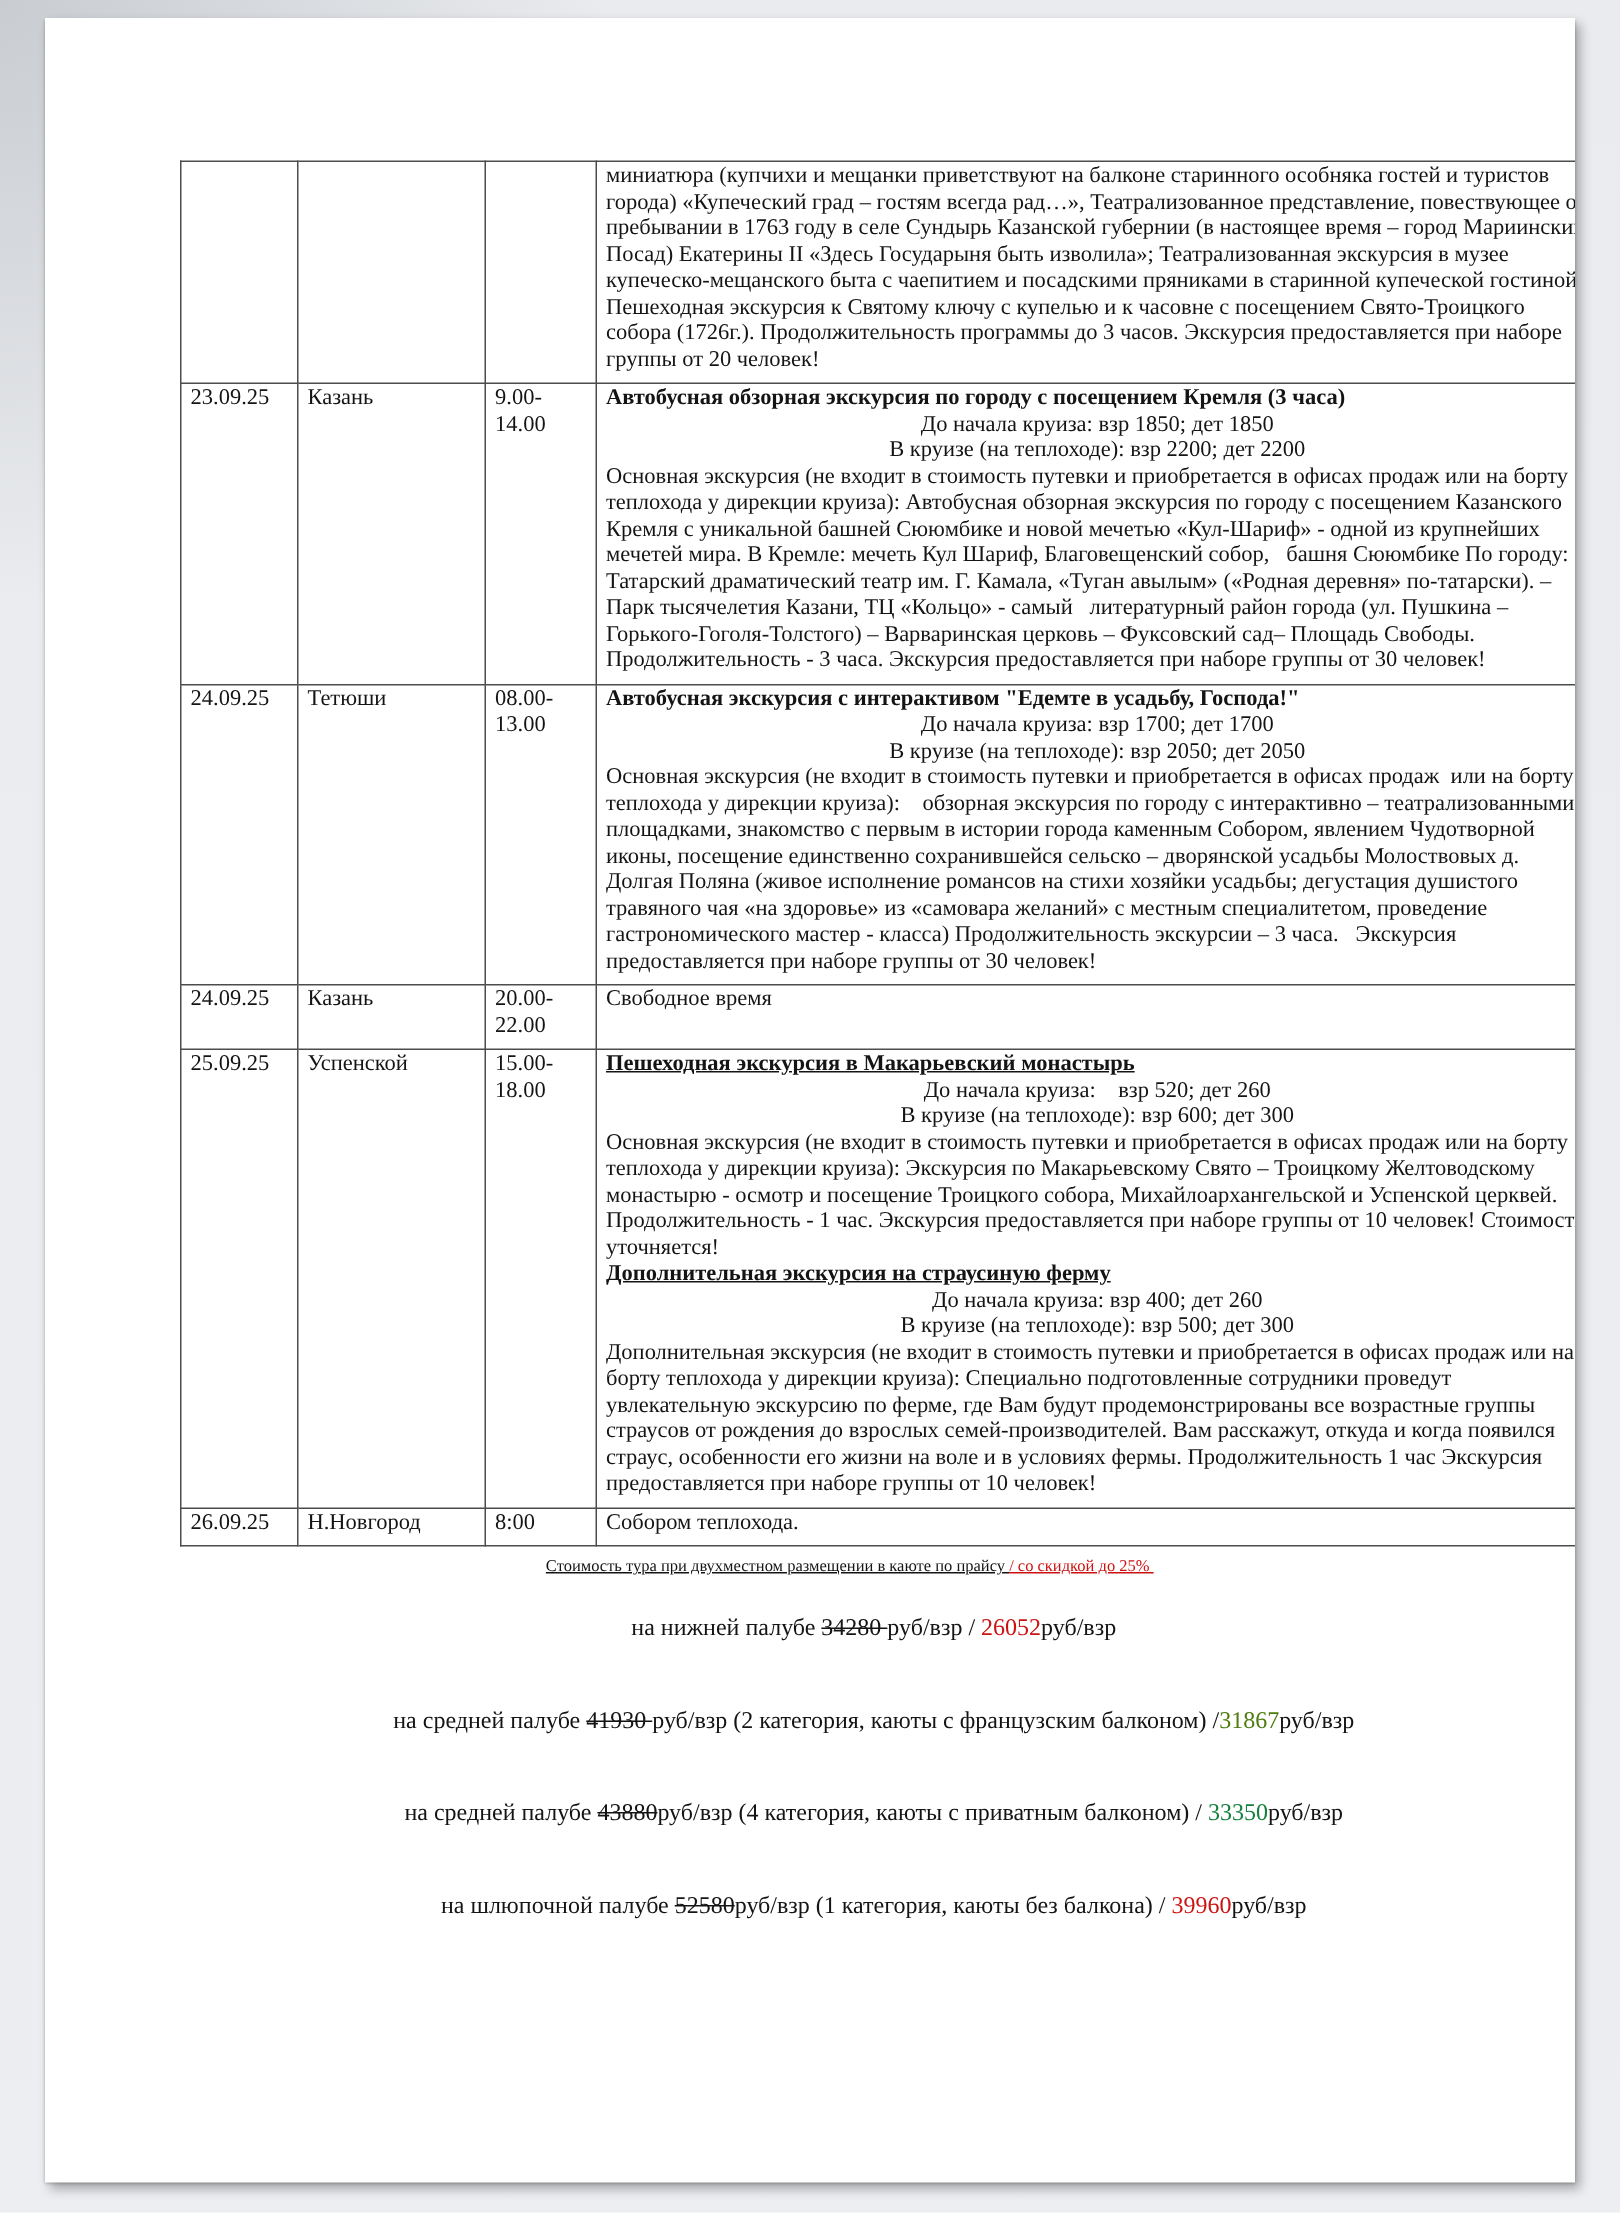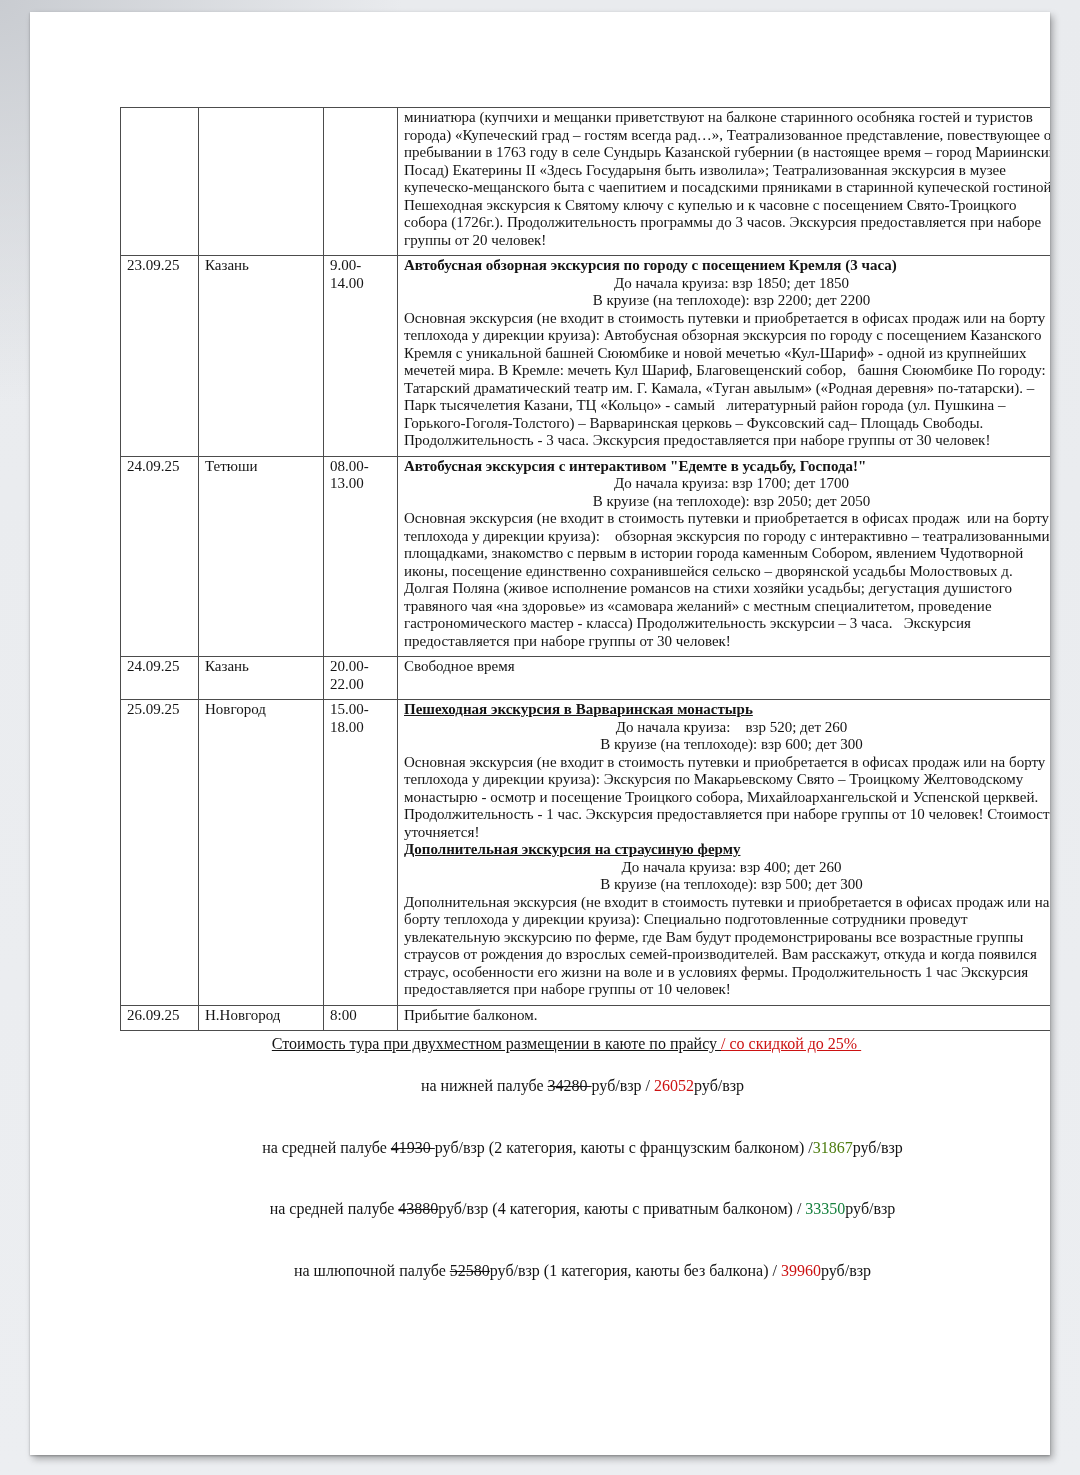--- a/index.html
+++ b/index.html
@@ -33,21 +33,21 @@
   td.c-city{width:112px;}
   td.c-time{width:61px;}
   td.c-desc{width:655px;padding-left:7px;padding-right:9px;}
   .ex-title{font-weight:bold;white-space:pre-wrap;}
   .ex-title.u{text-decoration:underline;}
   .center-line{text-align:center;white-space:pre-wrap;}
   .para{white-space:pre-wrap;}
 
   
   .pricing{margin-top:3px;text-align:center;font-size:16px;line-height:20.5px;}
-  .pricing-heading{font-size:16px;margin-bottom:1px;}
+  .pricing-heading{font-size:11px;margin-bottom:1px;}
   .pricing-heading .hb{text-decoration:underline;white-space:pre-wrap;}
   .pricing-heading .hr{text-decoration:underline;white-space:pre-wrap;}
   .pricing-line{white-space:pre-wrap;}
   .old{text-decoration:line-through;white-space:pre-wrap;margin-top:19px;}
 </style>
 </head>
 <body>
 
 <div class="page">
   <div class="content">
@@ -92,40 +92,40 @@
         <td class="c-date">24.09.25</td>
         <td class="c-city">Казань</td>
         <td class="c-time">20.00-22.00</td>
         <td class="c-desc">
           <div class="para">Свободное время</div>
         </td>
       </tr>
 
       <tr>
         <td class="c-date">25.09.25</td>
-        <td class="c-city">Новгород</td>
+        <td class="c-city">Успенской</td>
         <td class="c-time">15.00-18.00</td>
         <td class="c-desc">
-          <div class="ex-title u">Пешеходная экскурсия в Варваринская монастырь</div>
+          <div class="ex-title u">Пешеходная экскурсия в Макарьевский монастырь</div>
           <div class="center-line">До начала круиза:    взр 520; дет 260</div>
           <div class="center-line">В круизе (на теплоходе): взр 600; дет 300</div>
           <div class="para">Основная экскурсия (не входит в стоимость путевки и приобретается в офисах продаж или на борту теплохода у дирекции круиза): Экскурсия по Макарьевскому Свято – Троицкому Желтоводскому монастырю - осмотр и посещение Троицкого собора, Михайлоархангельской и Успенской церквей. Продолжительность - 1 час. Экскурсия предоставляется при наборе группы от 10 человек! Стоимость уточняется!</div>
           <div class="ex-title u">Дополнительная экскурсия на страусиную ферму</div>
           <div class="center-line">До начала круиза: взр 400; дет 260</div>
           <div class="center-line">В круизе (на теплоходе): взр 500; дет 300</div>
           <div class="para">Дополнительная экскурсия (не входит в стоимость путевки и приобретается в офисах продаж или на борту теплохода у дирекции круиза): Специально подготовленные сотрудники проведут увлекательную экскурсию по ферме, где Вам будут продемонстрированы все возрастные группы страусов от рождения до взрослых семей-производителей. Вам расскажут, откуда и когда появился страус, особенности его жизни на воле и в условиях фермы. Продолжительность 1 час Экскурсия предоставляется при наборе группы от 10 человек!</div>
         </td>
       </tr>
 
       <tr>
         <td class="c-date">26.09.25</td>
         <td class="c-city">Н.Новгород</td>
         <td class="c-time">8:00</td>
         <td class="c-desc">
-          <div class="para">Прибытие балконом.</div>
+          <div class="para">Собором теплохода.</div>
         </td>
       </tr>
     </tbody>
       </table>
 
     <div class="pricing">
       <div class="pricing-heading">
         <span class="hb">Стоимость тура при двухместном размещении в каюте по прайсу </span><span class="hr red" style="color: rgb(204, 18, 18);">/ со скидкой до 25% </span>
       </div>
 

